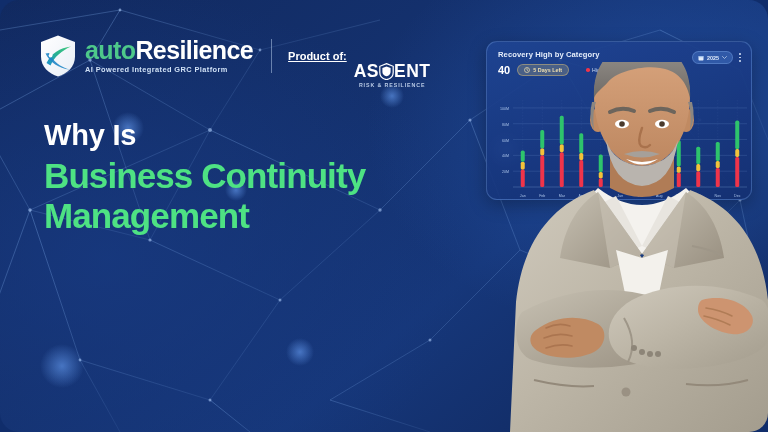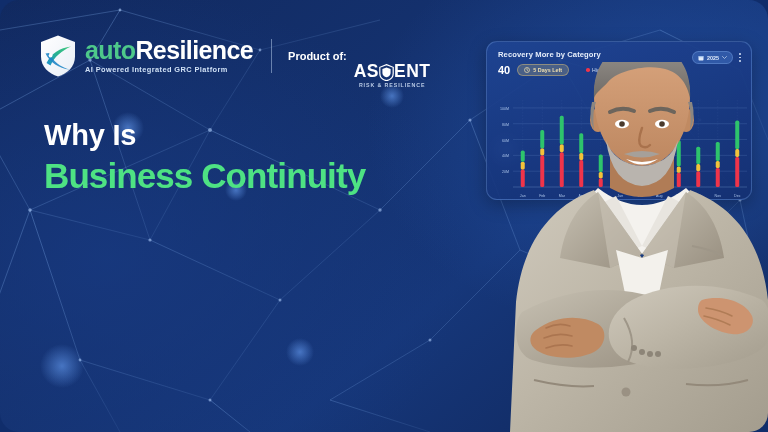--- a/index.html
+++ b/index.html
@@ -33,23 +33,23 @@
   .logo-name .seg-a { color:#4ec98a; }
   .logo-name .seg-b { color:#ffffff; }
   .logo-tag {
     font-size:7.4px; font-weight:700; color:#cfe0f5;
     letter-spacing:.42px; margin-top:3px; white-space:nowrap;
   }
 
   .divider { width:1px; height:34px; background:rgba(190,212,240,.5); margin:0 16px 0 18px; }
 
   .product-of { display:flex; align-items:center; gap:7px; }
-  .product-label { font-size:11px; font-weight:700; color:#ffffff; white-space:nowrap; }
+  .product-label { font-size:11px; font-weight:700; color:#ffffff; white-space:nowrap;text-decoration:underline; }
   .ascent { display:flex; flex-direction:column; align-items:center; line-height:1; }
-  .ascent-word { display:flex; align-items:center; font-size:17.5px; font-weight:800; color:#fff; letter-spacing:.5px;margin-top:39px; }
+  .ascent-word { display:flex; font-size:17.5px; font-weight:800; color:#fff; letter-spacing:.5px;margin-top:39px; }
   .ascent-shield { width:15px; height:17px; margin:0 0px; position:relative; top:.5px; }
   .ascent-tag { font-size:5.3px; font-weight:700; color:#b9cbe6; letter-spacing:.9px; margin-top:2.5px; white-space:nowrap; }
 
   
   .headline { position:absolute; left:44px; top:120px; }
   .h-line1 { font-size:29px; font-weight:700; color:#ffffff; letter-spacing:-.2px; line-height:1.08; }
   .h-line2, .h-line3 {
     font-size:35px; font-weight:700; color:#4ee283;
     letter-spacing:-.9px; line-height:1.12;
   }
@@ -226,28 +226,29 @@
           <span>ENT</span>
         </div>
         <div class="ascent-tag">RISK &amp; RESILIENCE</div>
       </div>
     </div>
   </div>
 
   <div class="headline">
     <div class="h-line1">Why Is</div>
     <div class="h-line2">Business Continuity</div>
+    <div class="h-line3">Management</div>
   </div>
 
 
 
   <div class="card">
 
     <div class="card-top">
-      <div class="card-title">Recovery More by Category</div>
+      <div class="card-title">Recovery High by Category</div>
       <div class="card-row2">
         <div class="kpi">40</div>
         <div class="pill-days">
           <svg class="clock-ic" viewBox="0 0 12 12">
             <circle cx="6" cy="6" r="5" fill="none" stroke="#f0dfae" stroke-width="1.4"></circle>
             <path d="M6 3.2 V6 l2 1.4" fill="none" stroke="#f0dfae" stroke-width="1.4" stroke-linecap="round"></path>
           </svg>
           <span class="pill-days-txt">5 Days Left</span>
         </div>
         <div class="legend">

